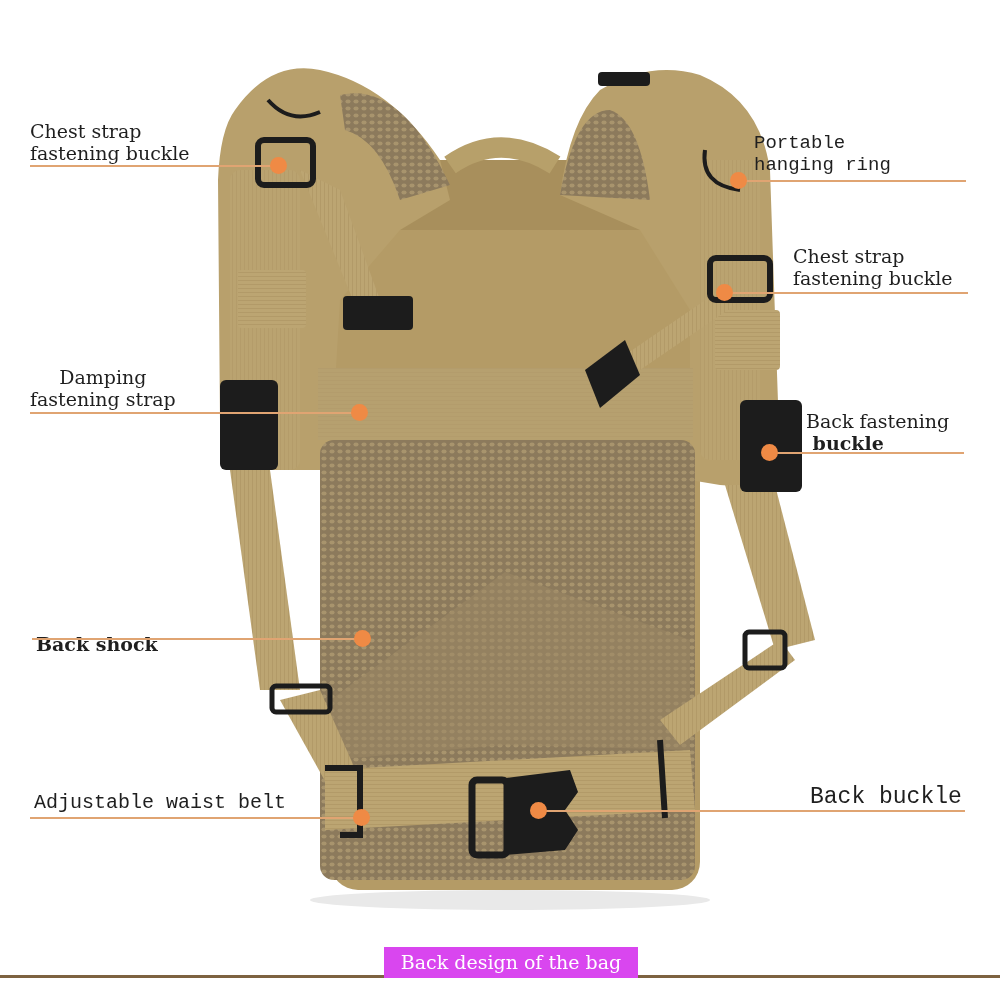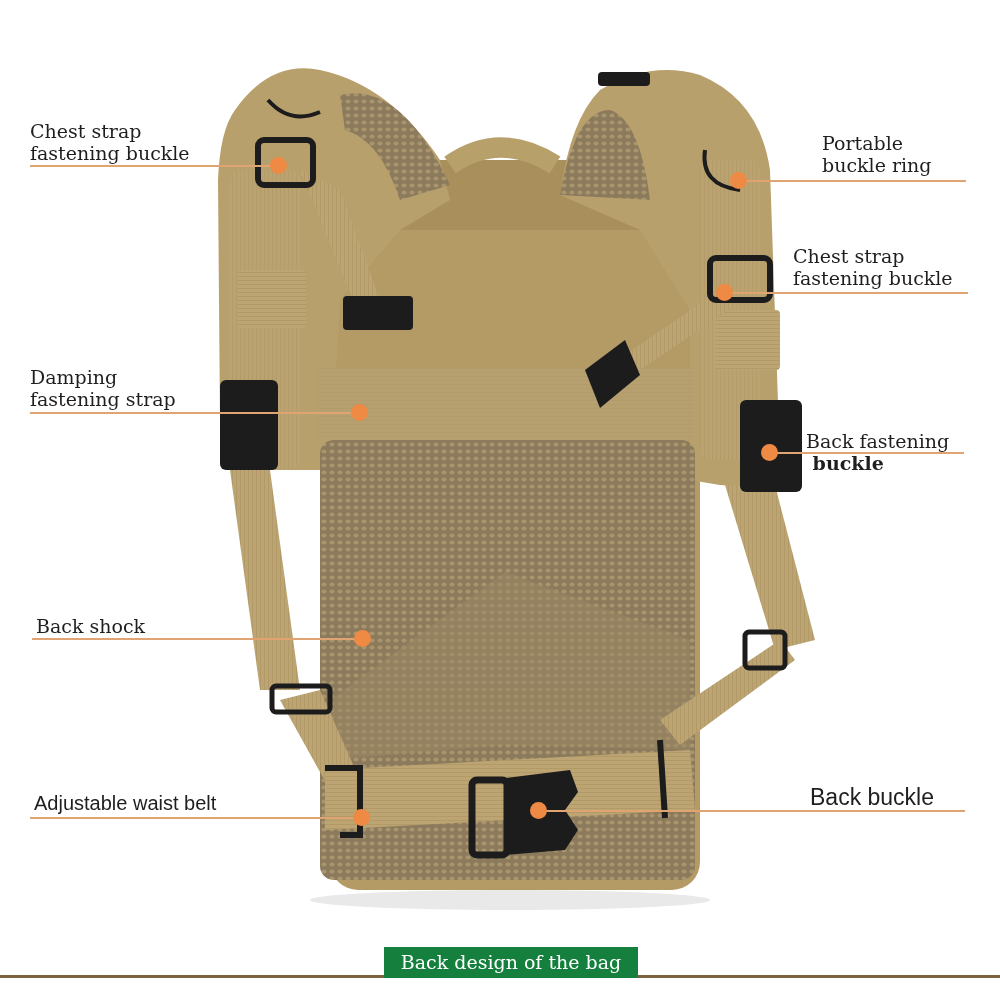--- a/index.html
+++ b/index.html
@@ -1,23 +1,23 @@
 <!DOCTYPE html>
 <html><head>
 <meta charset="utf-8">
 <style>
   html, body { margin:0; padding:0; background:#ffffff; }
   body { width:1000px; height:1000px; position:relative; overflow:hidden; font-family:"DejaVu Serif", serif; }
   .stage { position:absolute; left:0; top:0; width:961px; height:1000px; }
   .label { position:absolute; color:#1f1f1f; font-family:"DejaVu Serif", serif; font-size:19px; line-height:22px; white-space:nowrap; }
-  .label.condensed { font-family:Liberation Sans, sans-serif; font-size:22px; }
+  .label.condensed { font-family:Liberation Mono, monospace; font-size:22px; }
   .leader { position:absolute; height:2px; background:#e0a472; }
   .dot { position:absolute; width:17px; height:17px; border-radius:50%; background:#ef8a45; }
   .caption-line { position:absolute; left:0; top:975px; width:1000px; height:3px; background:#7d6240; }
-  .caption { position:absolute; left:384px; top:947px; width:254px; height:31px; background:#15803d; color:#ffffff; font-family:"DejaVu Serif", serif; font-size:19px; line-height:31px; text-align:center; }
+  .caption { position:absolute; left:384px; top:947px; width:254px; height:31px; background:#d946ef; color:#ffffff; font-family:"DejaVu Serif", serif; font-size:19px; line-height:31px; text-align:center; }
 </style>
 </head>
 <body>
 
 <div class="stage">
 
   <svg width="1000" height="1000" viewBox="0 0 1000 1000" style="position:absolute;left:0;top:0;">
     <defs>
       <pattern id="mesh" width="8" height="7" patternUnits="userSpaceOnUse">
         <rect width="8" height="7" fill="#8c7a5c"></rect>
@@ -109,49 +109,49 @@
     <ellipse cx="510" cy="900" rx="200" ry="10" fill="#e9e9e9"></ellipse>
   </svg>
 
   <div class="label" style="left:30px;top:120px;">
     <div>Chest strap</div>
     <div>fastening buckle</div>
   </div>
   <div class="leader" style="left:30px;top:165px;width:248px;"></div>
   <div class="dot" style="left:270px;top:157px;"></div>
 
-  <div class="label" style="left:822px;top:132px;">
+  <div class="label" style="left:754px;top:132px;font-family:Liberation Mono, monospace;">
     <div>Portable</div>
-    <div>buckle ring</div>
+    <div>hanging ring</div>
   </div>
   <div class="leader" style="left:740px;top:180px;width:226px;"></div>
   <div class="dot" style="left:730px;top:172px;"></div>
 
   <div class="label" style="left:793px;top:245px;">
     <div>Chest strap</div>
     <div>fastening buckle</div>
   </div>
   <div class="leader" style="left:728px;top:292px;width:240px;"></div>
   <div class="dot" style="left:716px;top:284px;"></div>
 
-  <div class="label" style="left:30px;top:366px;">
+  <div class="label" style="left:30px;top:366px;text-align:center;">
     <div>Damping</div>
     <div>fastening strap</div>
   </div>
   <div class="leader" style="left:30px;top:412px;width:328px;"></div>
   <div class="dot" style="left:351px;top:404px;"></div>
 
-  <div class="label" style="left:806px;top:410px;margin-top:20px;">
+  <div class="label" style="left:806px;top:410px;">
     <div>Back fastening</div>
     <div style="white-space:pre;font-weight:bold;"> buckle</div>
   </div>
   <div class="leader" style="left:770px;top:452px;width:194px;"></div>
   <div class="dot" style="left:761px;top:444px;"></div>
 
-  <div class="label" style="left:36px;top:615px;">
+  <div class="label" style="left:36px;top:633px;font-weight:bold;">
     <div>Back shock</div>
   </div>
   <div class="leader" style="left:32px;top:638px;width:330px;"></div>
   <div class="dot" style="left:354px;top:630px;"></div>
 
   <div class="label condensed" style="left:34px;top:792px;font-size:20px;">
     <div>Adjustable waist belt</div>
   </div>
   <div class="leader" style="left:30px;top:817px;width:330px;"></div>
   <div class="dot" style="left:353px;top:809px;"></div>

